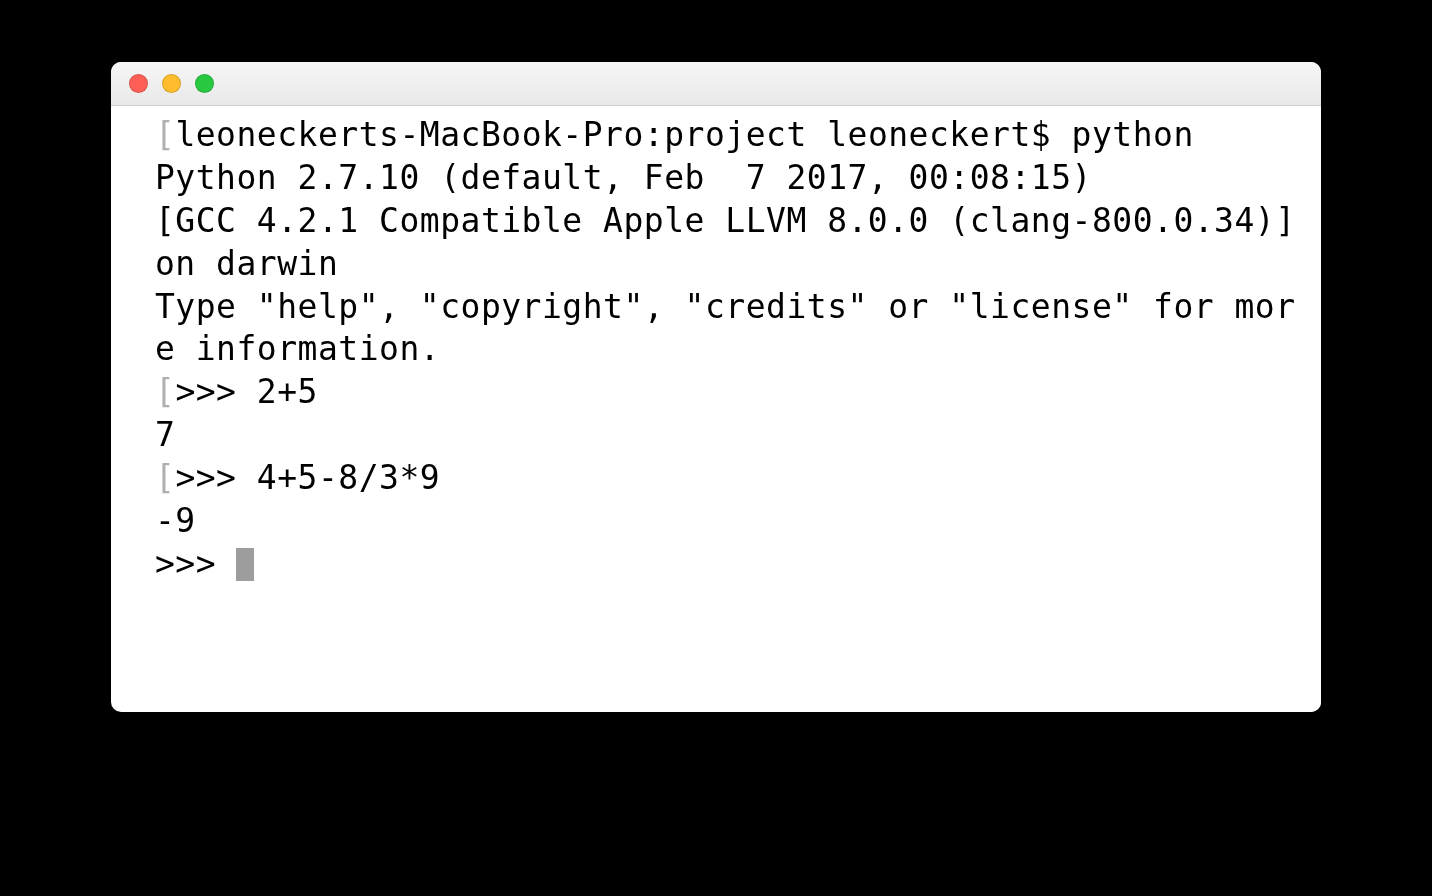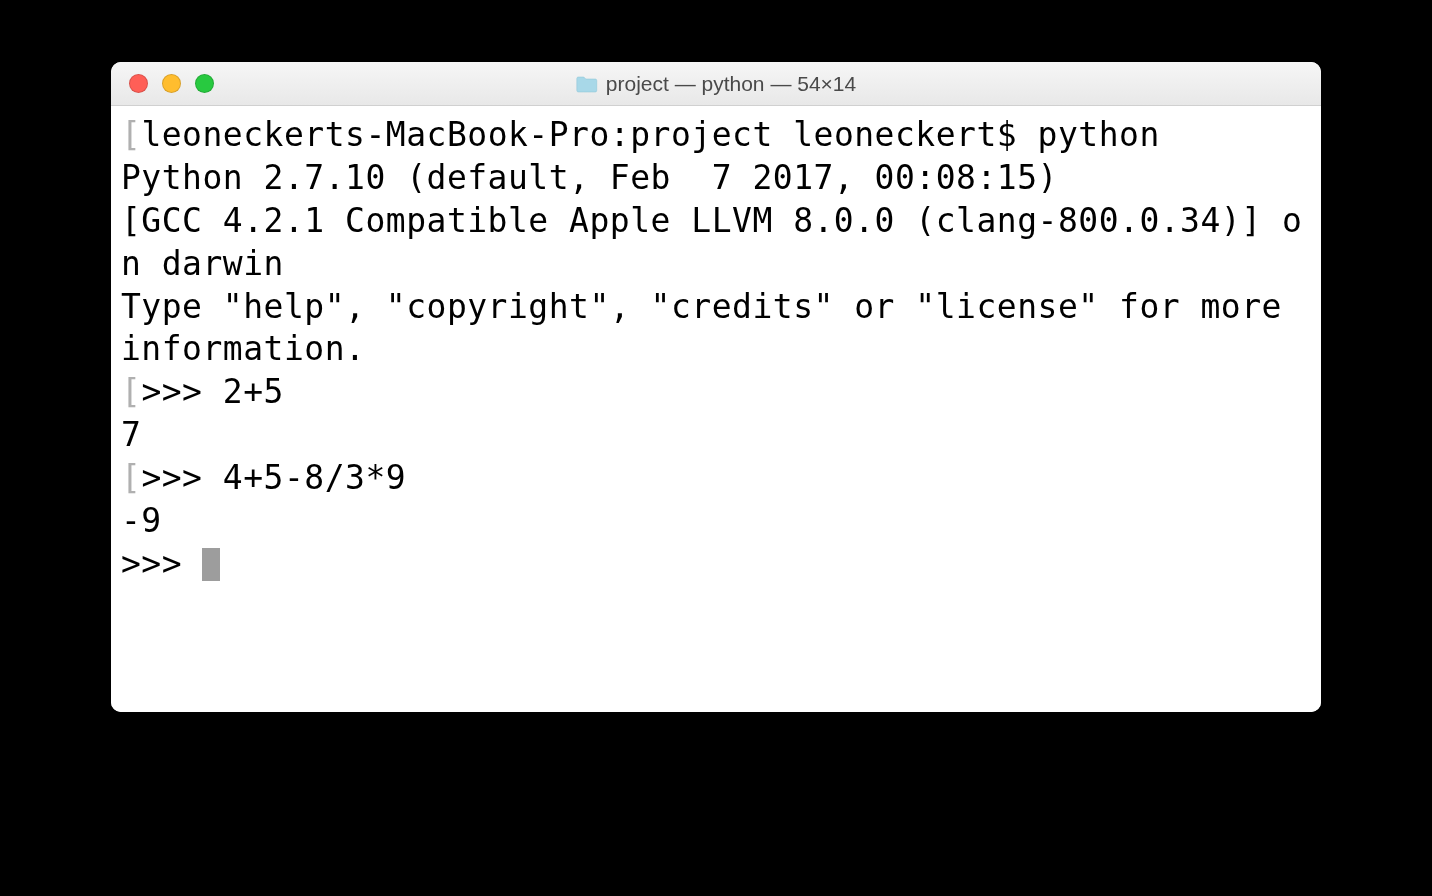--- a/index.html
+++ b/index.html
@@ -75,20 +75,21 @@
       flex: 1;
       background: #ffffff;
       padding: 8px 10px 8px 10px;
       font-family: "SF Mono", Menlo, Monaco, Consolas, monospace;
       font-size: 33px;
       line-height: 1.3;
       color: #000000;
       white-space: pre-wrap;
       word-break: break-all;
       letter-spacing: 0.5px;
+      margin-left: 34px;
     }
     .terminal-line {
       display: block;
     }
     .cursor-block {
       display: inline-block;
       width: 18px;
       height: 33px;
       background: #9d9d9d;
       vertical-align: text-bottom;
@@ -101,23 +102,15 @@
 </head>
 <body>
 
 <div class="window">
   <div class="titlebar">
     <div class="traffic-lights">
       <div class="traffic-light tl-close"></div>
       <div class="traffic-light tl-min"></div>
       <div class="traffic-light tl-max"></div>
     </div>
-    <div class="title-center">
-      <span class="folder-icon">
-        <svg viewBox="0 0 22 18">
-          <path d="M1 4 C1 2.5 1.5 2 3 2 L8 2 L10 4 L19 4 C20.5 4 21 4.5 21 6 L21 15 C21 16.5 20.5 17 19 17 L3 17 C1.5 17 1 16.5 1 15 Z" fill="#a8d8e8" stroke="#8bc4d6" stroke-width="0.5"></path>
-        </svg>
-      </span>
-      <span>project — python — 54×14</span>
-    </div>
   </div>
   <div class="terminal-body"><span class="terminal-line"><span class="bracket">[</span><span>leoneckerts-MacBook-Pro:project leoneckert$ python</span></span><span class="terminal-line">Python 2.7.10 (default, Feb  7 2017, 00:08:15) </span><span class="terminal-line">[GCC 4.2.1 Compatible Apple LLVM 8.0.0 (clang-800.0.34)] on darwin</span><span class="terminal-line">Type "help", "copyright", "credits" or "license" for more information.</span><span class="terminal-line"><span class="bracket">[</span><span>&gt;&gt;&gt; 2+5</span></span><span class="terminal-line">7</span><span class="terminal-line"><span class="bracket">[</span><span>&gt;&gt;&gt; 4+5-8/3*9</span></span><span class="terminal-line">-9</span><span class="terminal-line"><span>&gt;&gt;&gt; </span><span class="cursor-block"></span></span></div>
 </div>
 
 </body></html>

